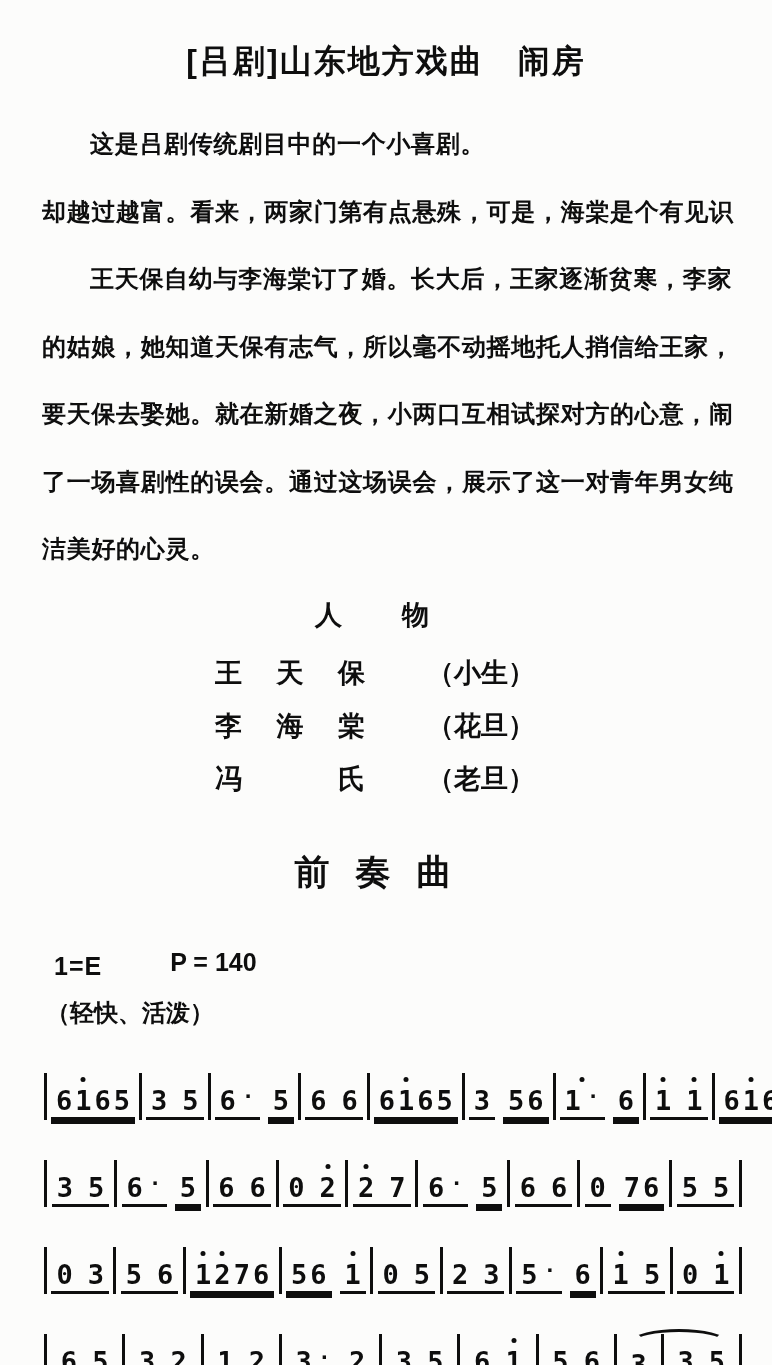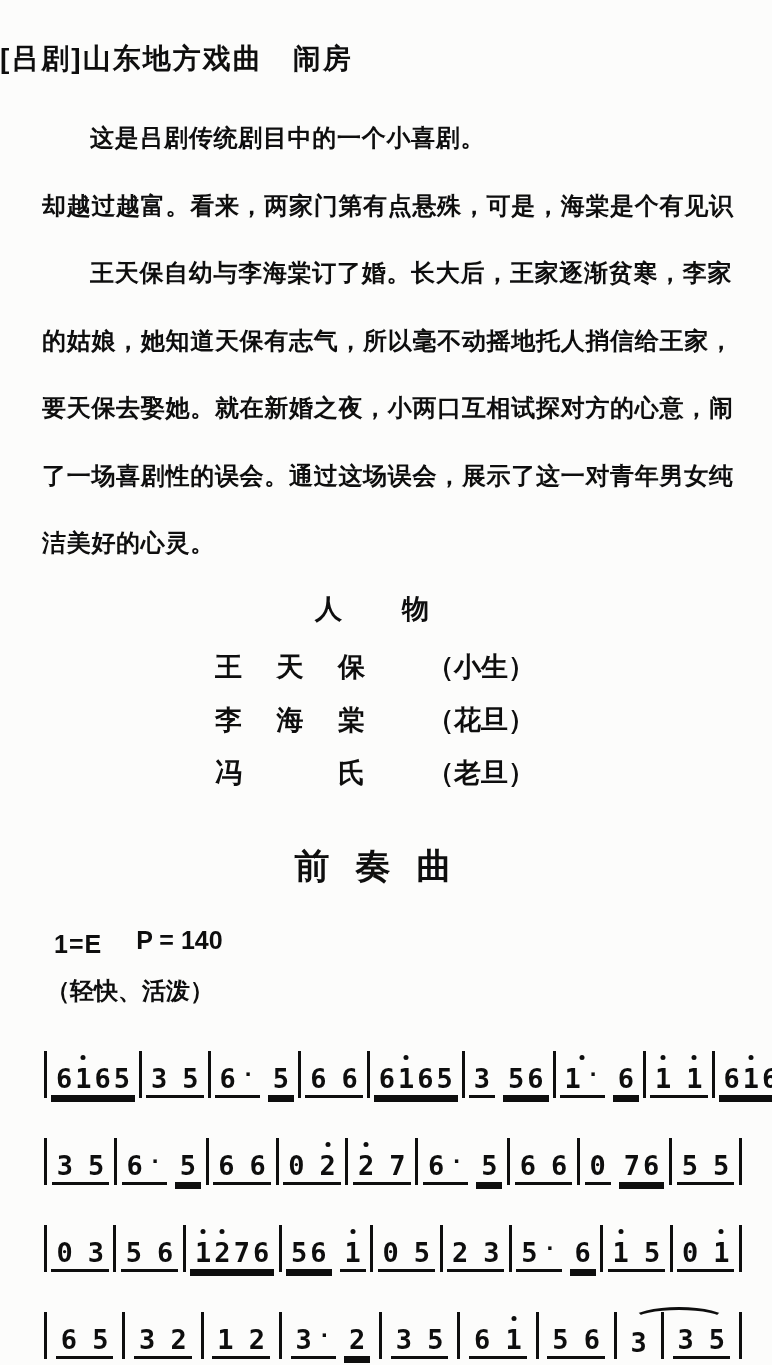--- a/index.html
+++ b/index.html
@@ -3,21 +3,21 @@
 <meta charset="utf-8">
 <style>
   html,body{margin:0;padding:0;}
   body{
     width:772px;height:1365px;overflow:hidden;box-sizing:border-box;
     background:#fcfcfb;color:#0e0e0e;
     font-family:"Liberation Sans",sans-serif;
   }
   .page{padding-top:40px;}
   .supertitle{
-    text-align:left;font-size:28px;font-weight:700;letter-spacing:2px;
+    text-align:center;font-size:32px;font-weight:700;letter-spacing:2px;
   }
   .main-heading{
     text-align:center;font-size:34px;font-weight:900;
     letter-spacing:20px;padding-left:20px;margin-top:8px;
   }
   .synopsis{
     margin:42px 34px 0 42px;font-size:24px;font-weight:700;
     line-height:35.5px;letter-spacing:0.7px;
   }
   .syn-line{white-space:nowrap;margin-top:32px;}
@@ -34,22 +34,22 @@
   }
   .cast-name{
     display:inline-flex;justify-content:space-between;width:150px;
   }
   .cast-role{margin-left:62px;width:130px;}
   .prelude-heading{
     text-align:center;font-size:35px;font-weight:900;
     letter-spacing:26px;margin-top:52px;
   }
   .keyline{
-    margin:40px 0 0 54px;font-size:25px;font-weight:800;
-    display:flex;align-items:baseline;
+    margin:56px 0 0 54px;font-size:25px;font-weight:800;
+    display:flex;align-items:baseline;gap:34px;
   }
   .key-sig{letter-spacing:1px;}
   .tempo{margin-left:34px;position:relative;top:-4px;}
   .expression{margin:16px 0 0 46px;font-size:24px;font-weight:800;}
   .music{margin:26px 30px 0 44px;}
   .mrow{
     display:flex;align-items:flex-end;justify-content:space-between;
     margin-bottom:22px;padding-top:18px;
   }
   .mrow.short{width:52%;}

